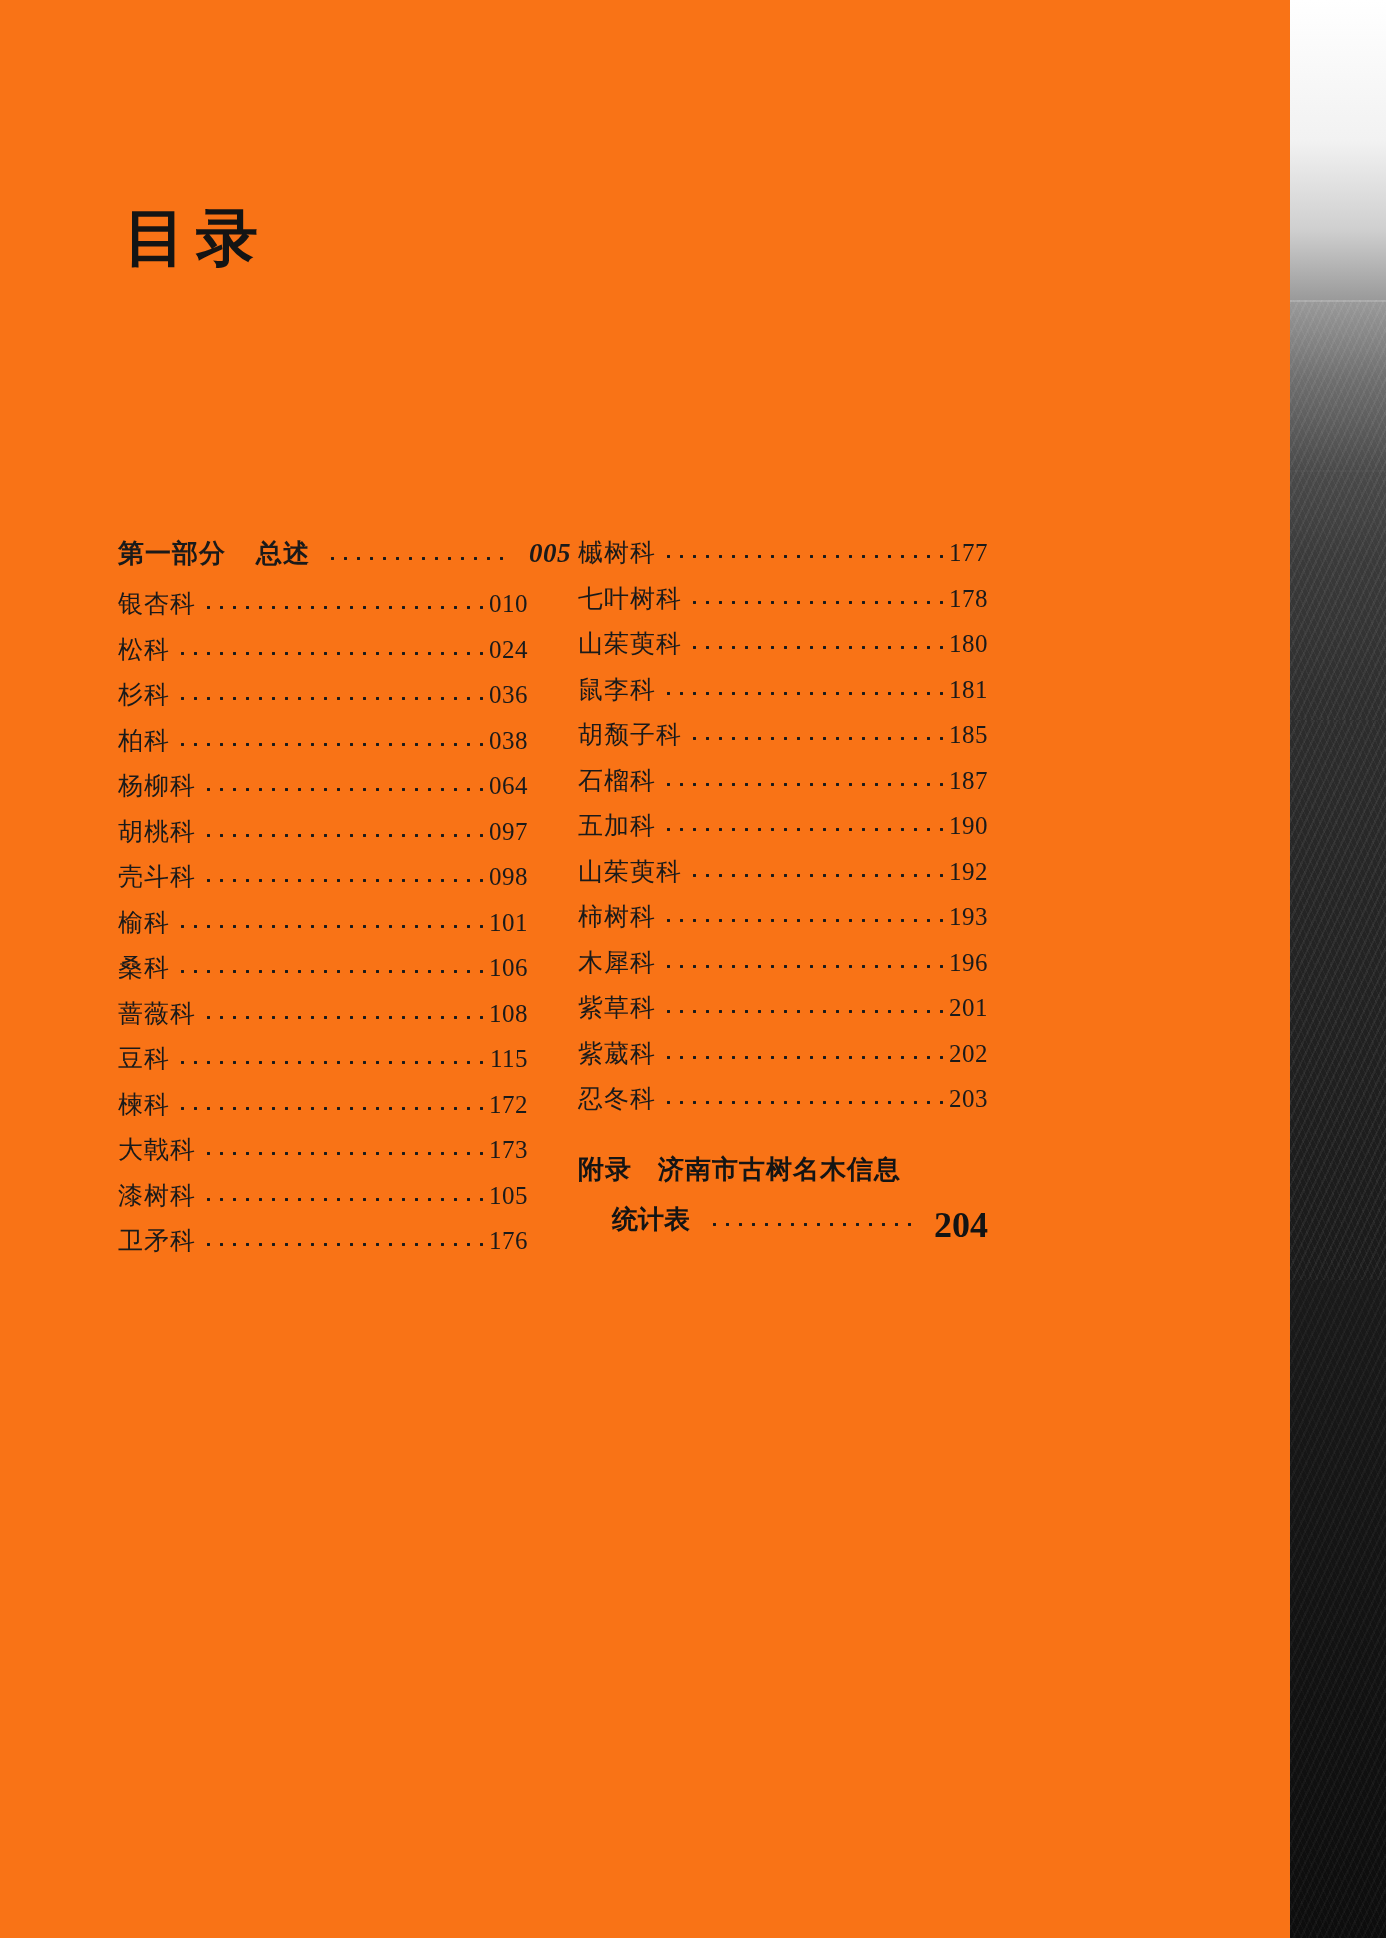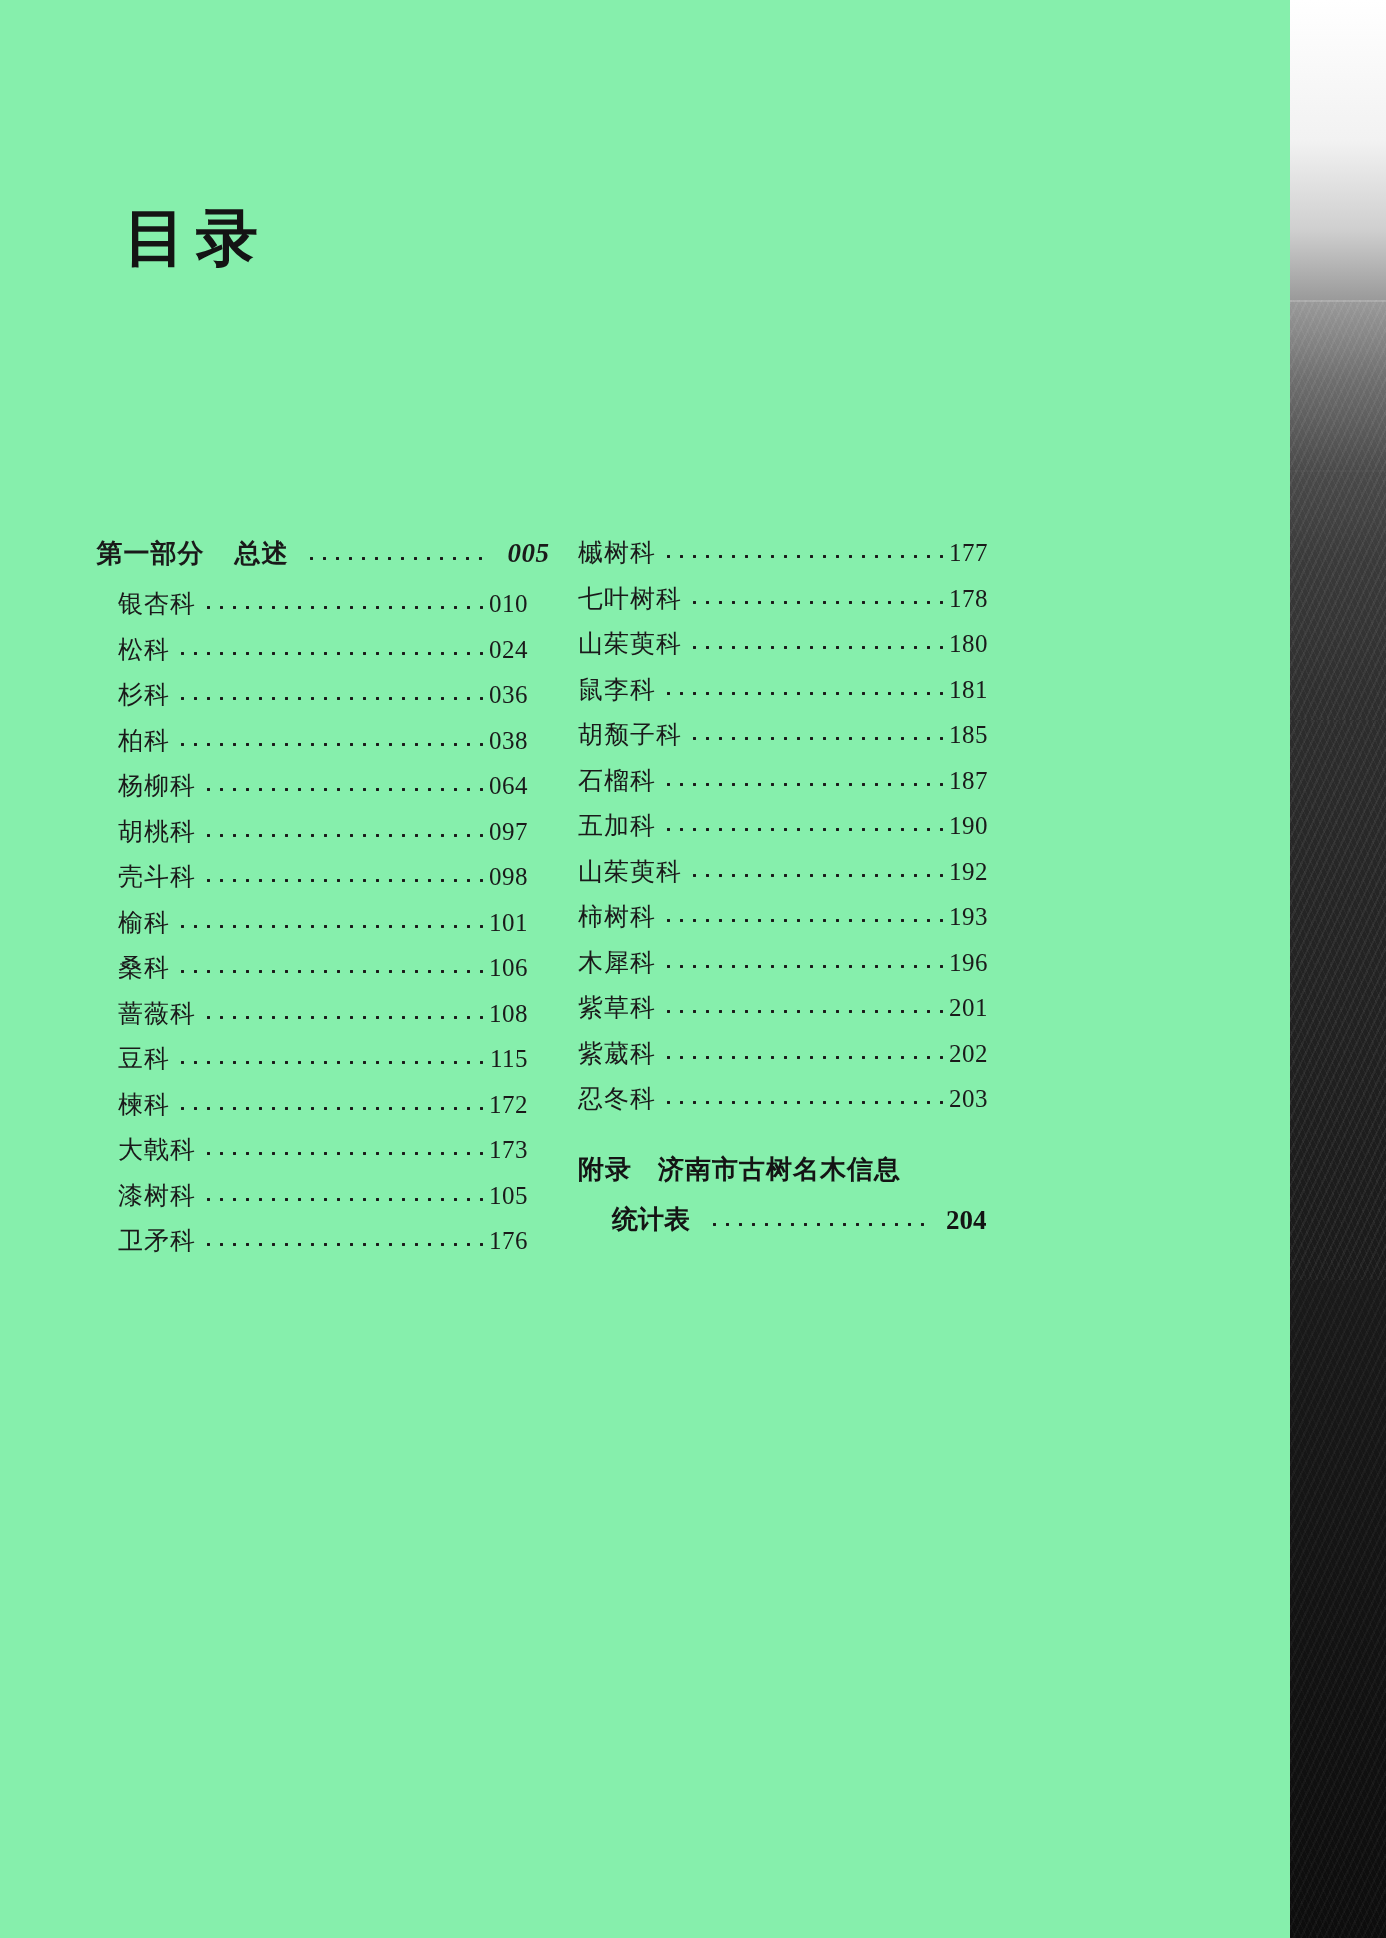--- a/index.html
+++ b/index.html
@@ -4,21 +4,21 @@
 <style>
   html, body {
     margin: 0;
     padding: 0;
     background: #ffffff;
   }
   .page {
     position: relative;
     width: 1386px;
     height: 1938px;
-    background: #86efac;
+    background: #f97316;
     font-family: "Liberation Serif", "DejaVu Serif", serif;
     overflow: hidden;
   }
   
   .edge-strip {
     position: absolute;
     top: 0;
     right: 0;
     width: 96px;
     height: 1938px;
@@ -113,21 +113,20 @@
   .entry .pageno {
     font-size: 25px;
     letter-spacing: 0.5px;
   }
 
   
   .entry.part {
     font-weight: 700;
     margin-bottom: 24px;
     font-size: 26px;
-    justify-content: center;
   }
   .entry.part .label .gapword {
     display: inline-block;
     margin-left: 30px;
   }
   .entry.part .leader {
     max-width: 185px;
     flex: 0 0 auto;
     width: 185px;
     margin-left: 16px;
@@ -165,21 +164,21 @@
   }
   .appendix .line2 .leader::after {
     content: "";
     position: absolute;
     left: 0; right: 0; bottom: 7px;
     height: 3px;
     background-image: radial-gradient(circle, #1a1a1a 1.4px, rgba(0,0,0,0) 1.6px);
     background-size: 13px 3px;
     background-repeat: repeat-x;
   }
-  .appendix .line2 .pageno { font-size: 27px; }
+  .appendix .line2 .pageno { font-size: 36px; }
 </style>
 </head>
 <body>
 
 <div class="page">
 
   <div class="edge-strip">
     <div class="speckle s1"></div>
     <div class="speckle s2"></div>
     <div class="speckle s3"></div>

